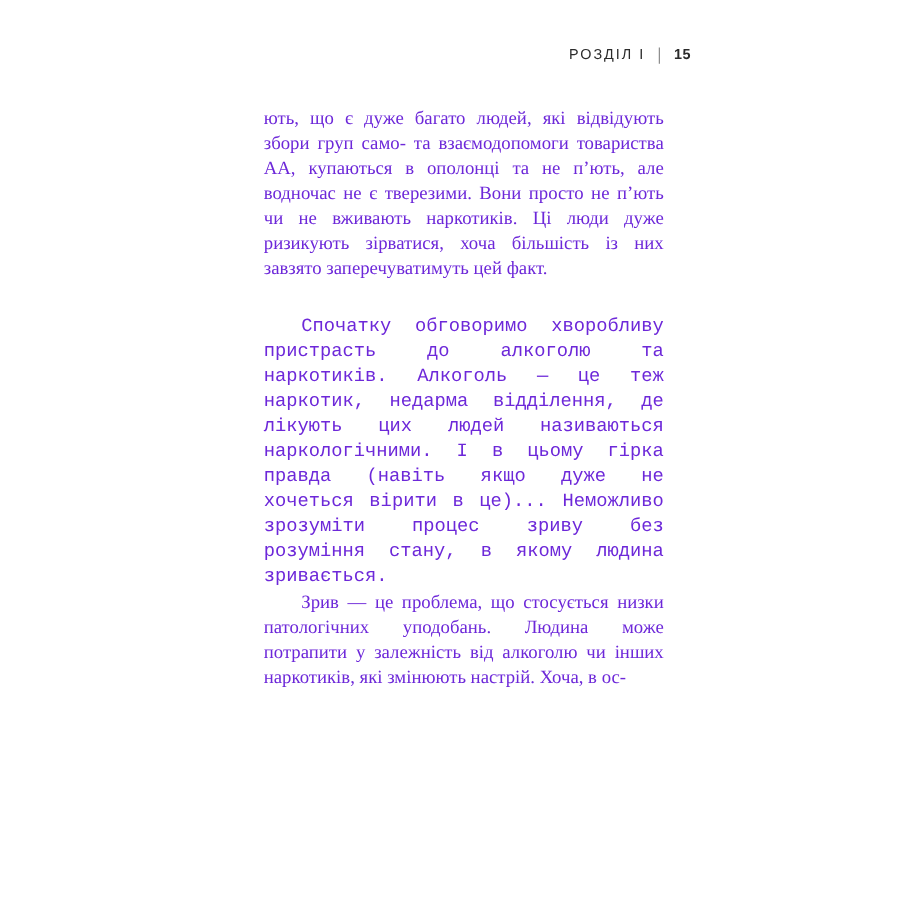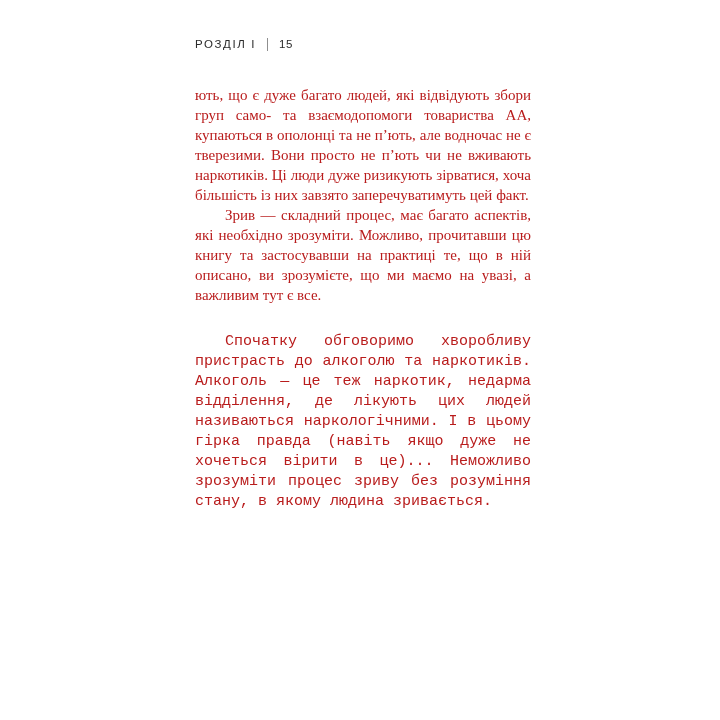--- a/index.html
+++ b/index.html
@@ -20,42 +20,44 @@
     overflow: hidden;
   }
   .content {
     position: absolute;
     left: 195px;
     top: 36px;
     width: 336px;
   }
   .running-head {
     display: flex;
-    justify-content: flex-start;
+    justify-content: flex-end;
     align-items: center;
     gap: 11px;
     margin-right: -22px;
     font-family: "Liberation Sans", sans-serif;
     font-size: 11.5px;
     letter-spacing: 1.6px;
     color: #2b2b2b;
     height: 16px;
   }
   .running-head .divider {
     display: inline-block;
     width: 1px;
     height: 13px;
     background: #8f8f8f;
   }
   .running-head .pagenum {
     letter-spacing: 0.5px;
+    font-weight: bold;
   }
   .body-text {
     margin-top: 33px;
-    color: #b91c1c;
+    color: #6d28d9;
+    margin-left: 16px;
   }
   .body-text p {
     margin: 0;
     font-size: 15px;
     line-height: 20px;
     text-align: justify;
     text-indent: 30px;
     hyphens: auto;
     -webkit-hyphens: auto;
   }
@@ -74,18 +76,18 @@
   <div class="content">
 
     <div class="running-head">
       <span class="chapter">РОЗДІЛ І</span>
       <span class="divider"></span>
       <span class="pagenum">15</span>
     </div>
 
     <div class="body-text">
       <p class="continuation">ють, що є дуже багато людей, які відвідують збори груп само- та взаємодопомоги товариства АА, купаються в ополонці та не п’ють, але водночас не є тверезими. Вони просто не п’ють чи не вживають наркотиків. Ці люди дуже ризикують зірватися, хоча більшість із них завзято заперечуватимуть цей факт.</p>
-      <p>Зрив — складний процес, має багато аспектів, які необхідно зрозуміти. Можливо, прочитавши цю книгу та застосувавши на практиці те, що в ній описано, ви зрозумієте, що ми маємо на увазі, а важливим тут є все.</p>
       <p class="section-start">Спочатку обговоримо хворобливу пристрасть до алкоголю та наркотиків. Алкоголь — це теж наркотик, недарма відділення, де лікують цих людей називаються наркологічними. І в цьому гірка правда (навіть якщо дуже не хочеться вірити в це)... Неможливо зрозуміти процес зриву без розуміння стану, в якому людина зривається.</p>
+      <p>Зрив — це проблема, що стосується низки патологічних уподобань. Людина може потрапити у залежність від алкоголю чи інших наркотиків, які змінюють настрій. Хоча, в ос-</p>
     </div>
 
   </div>
 </div>
 
 </body></html>

